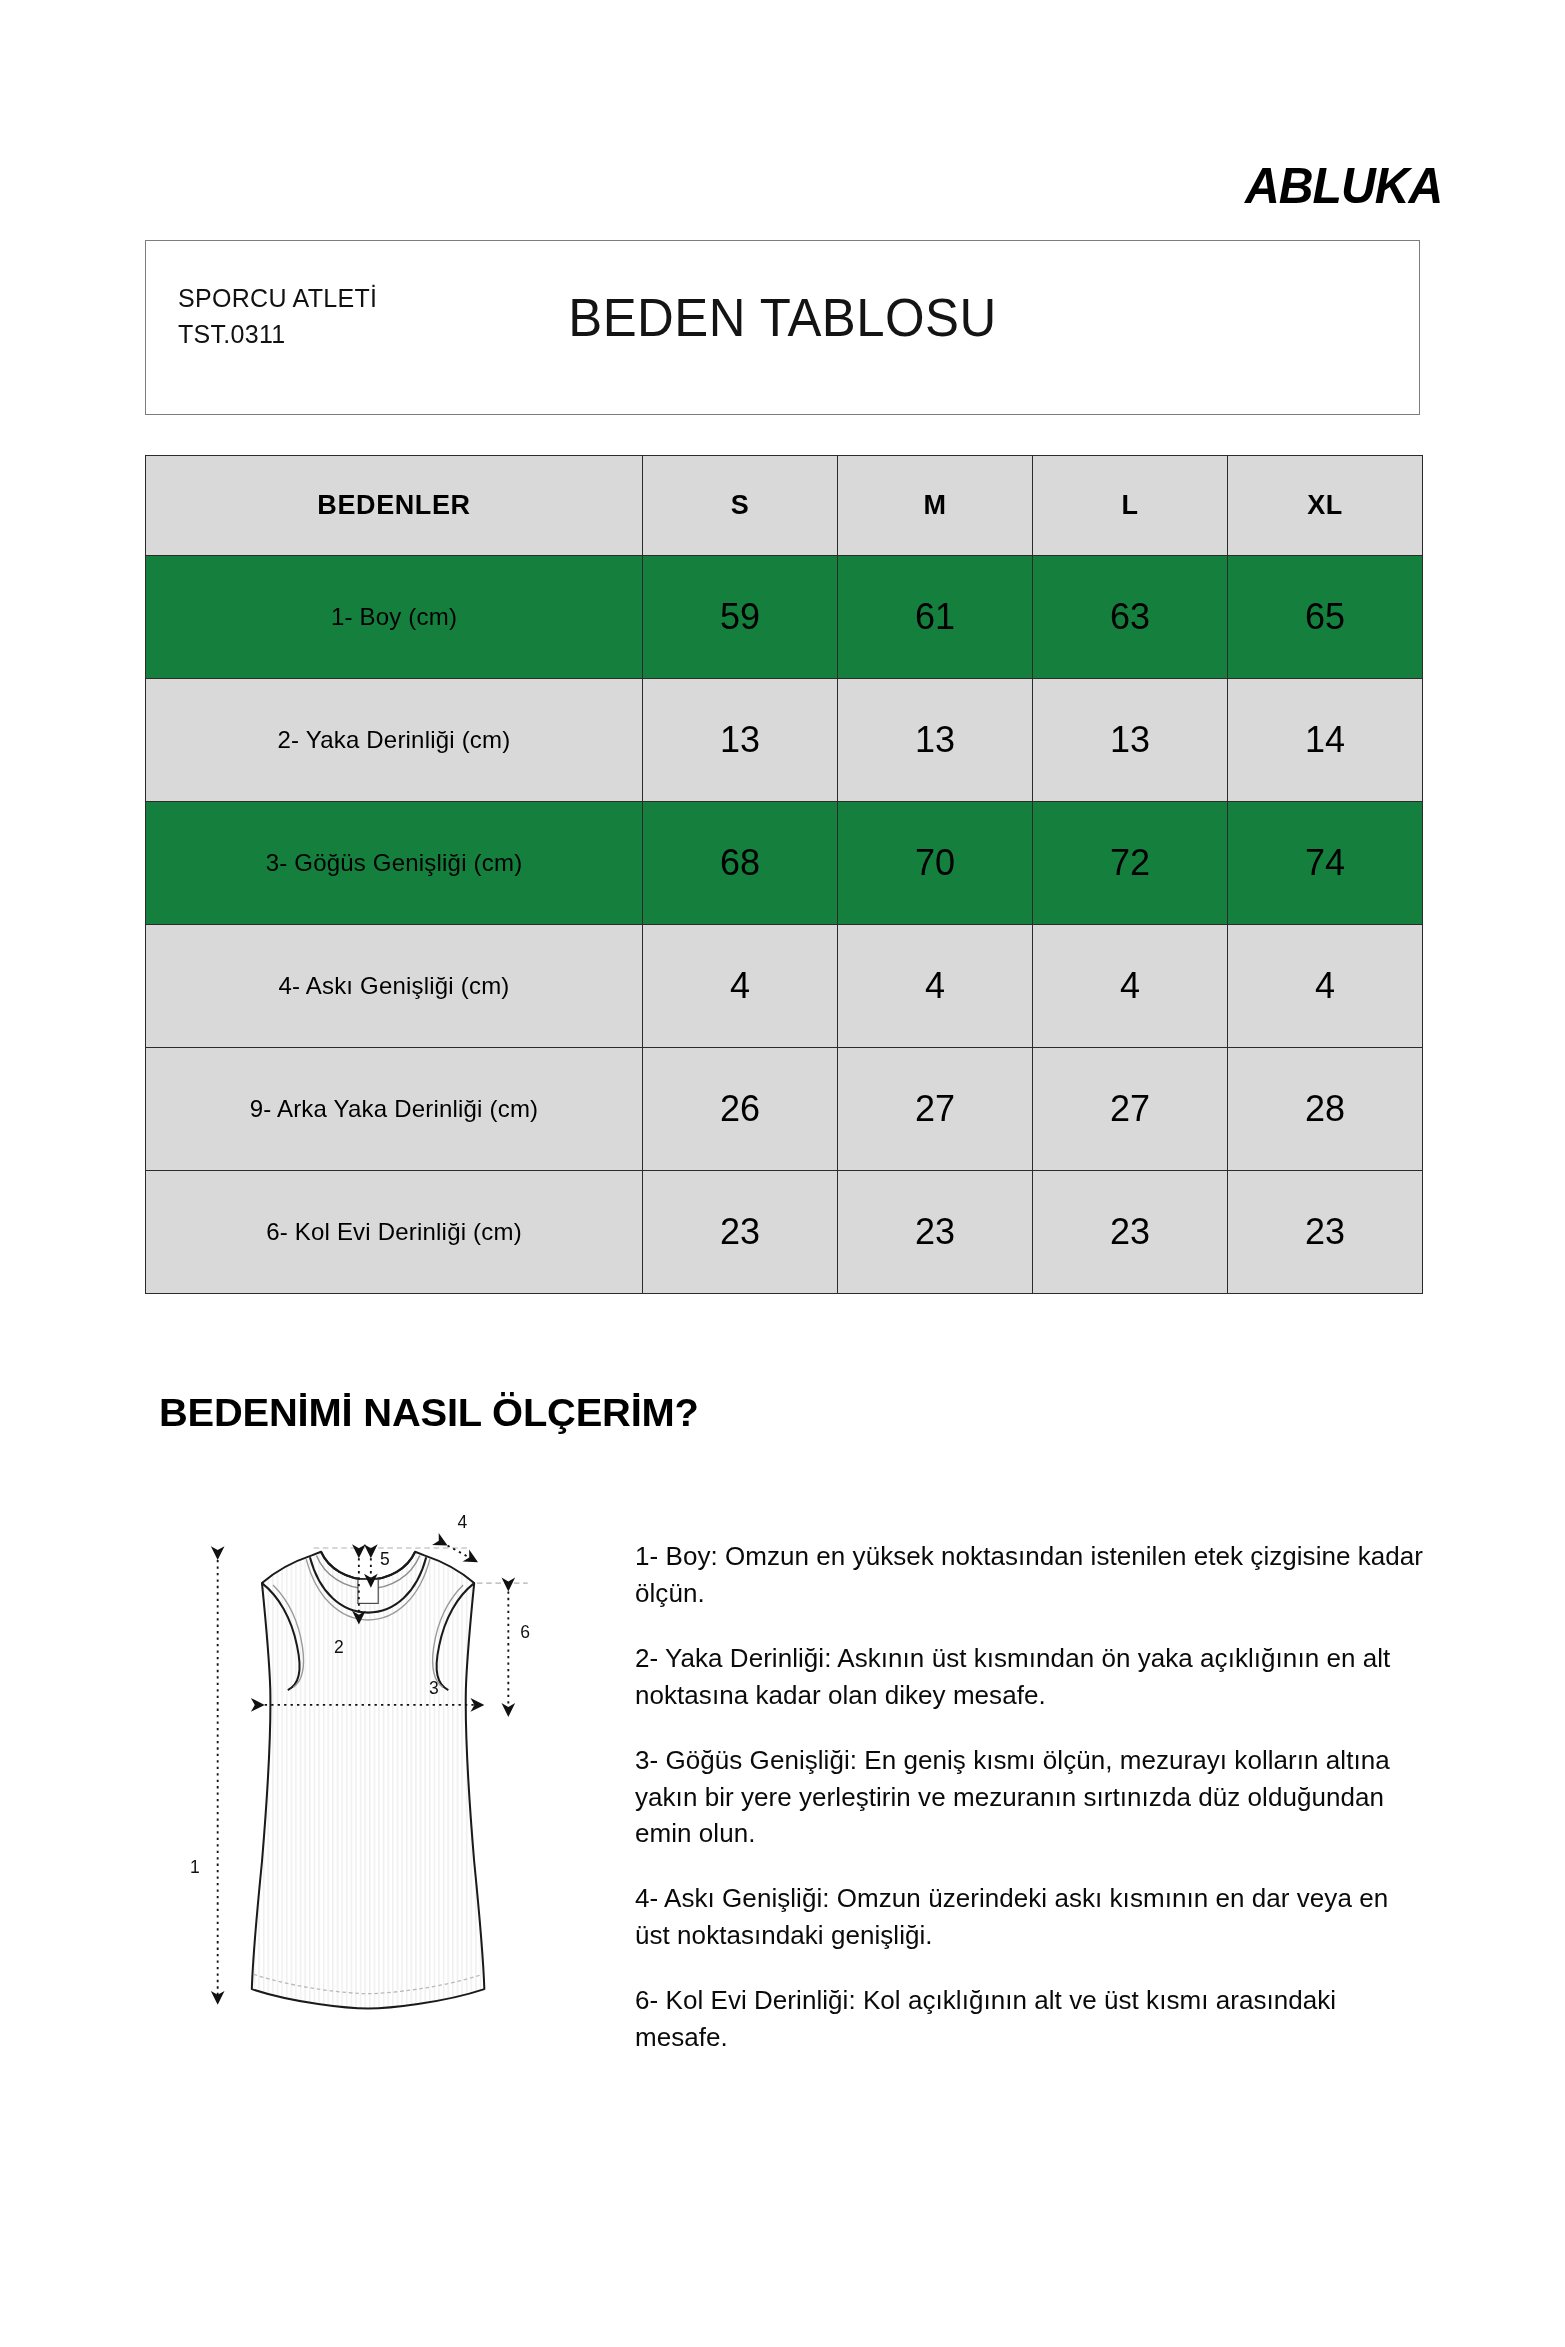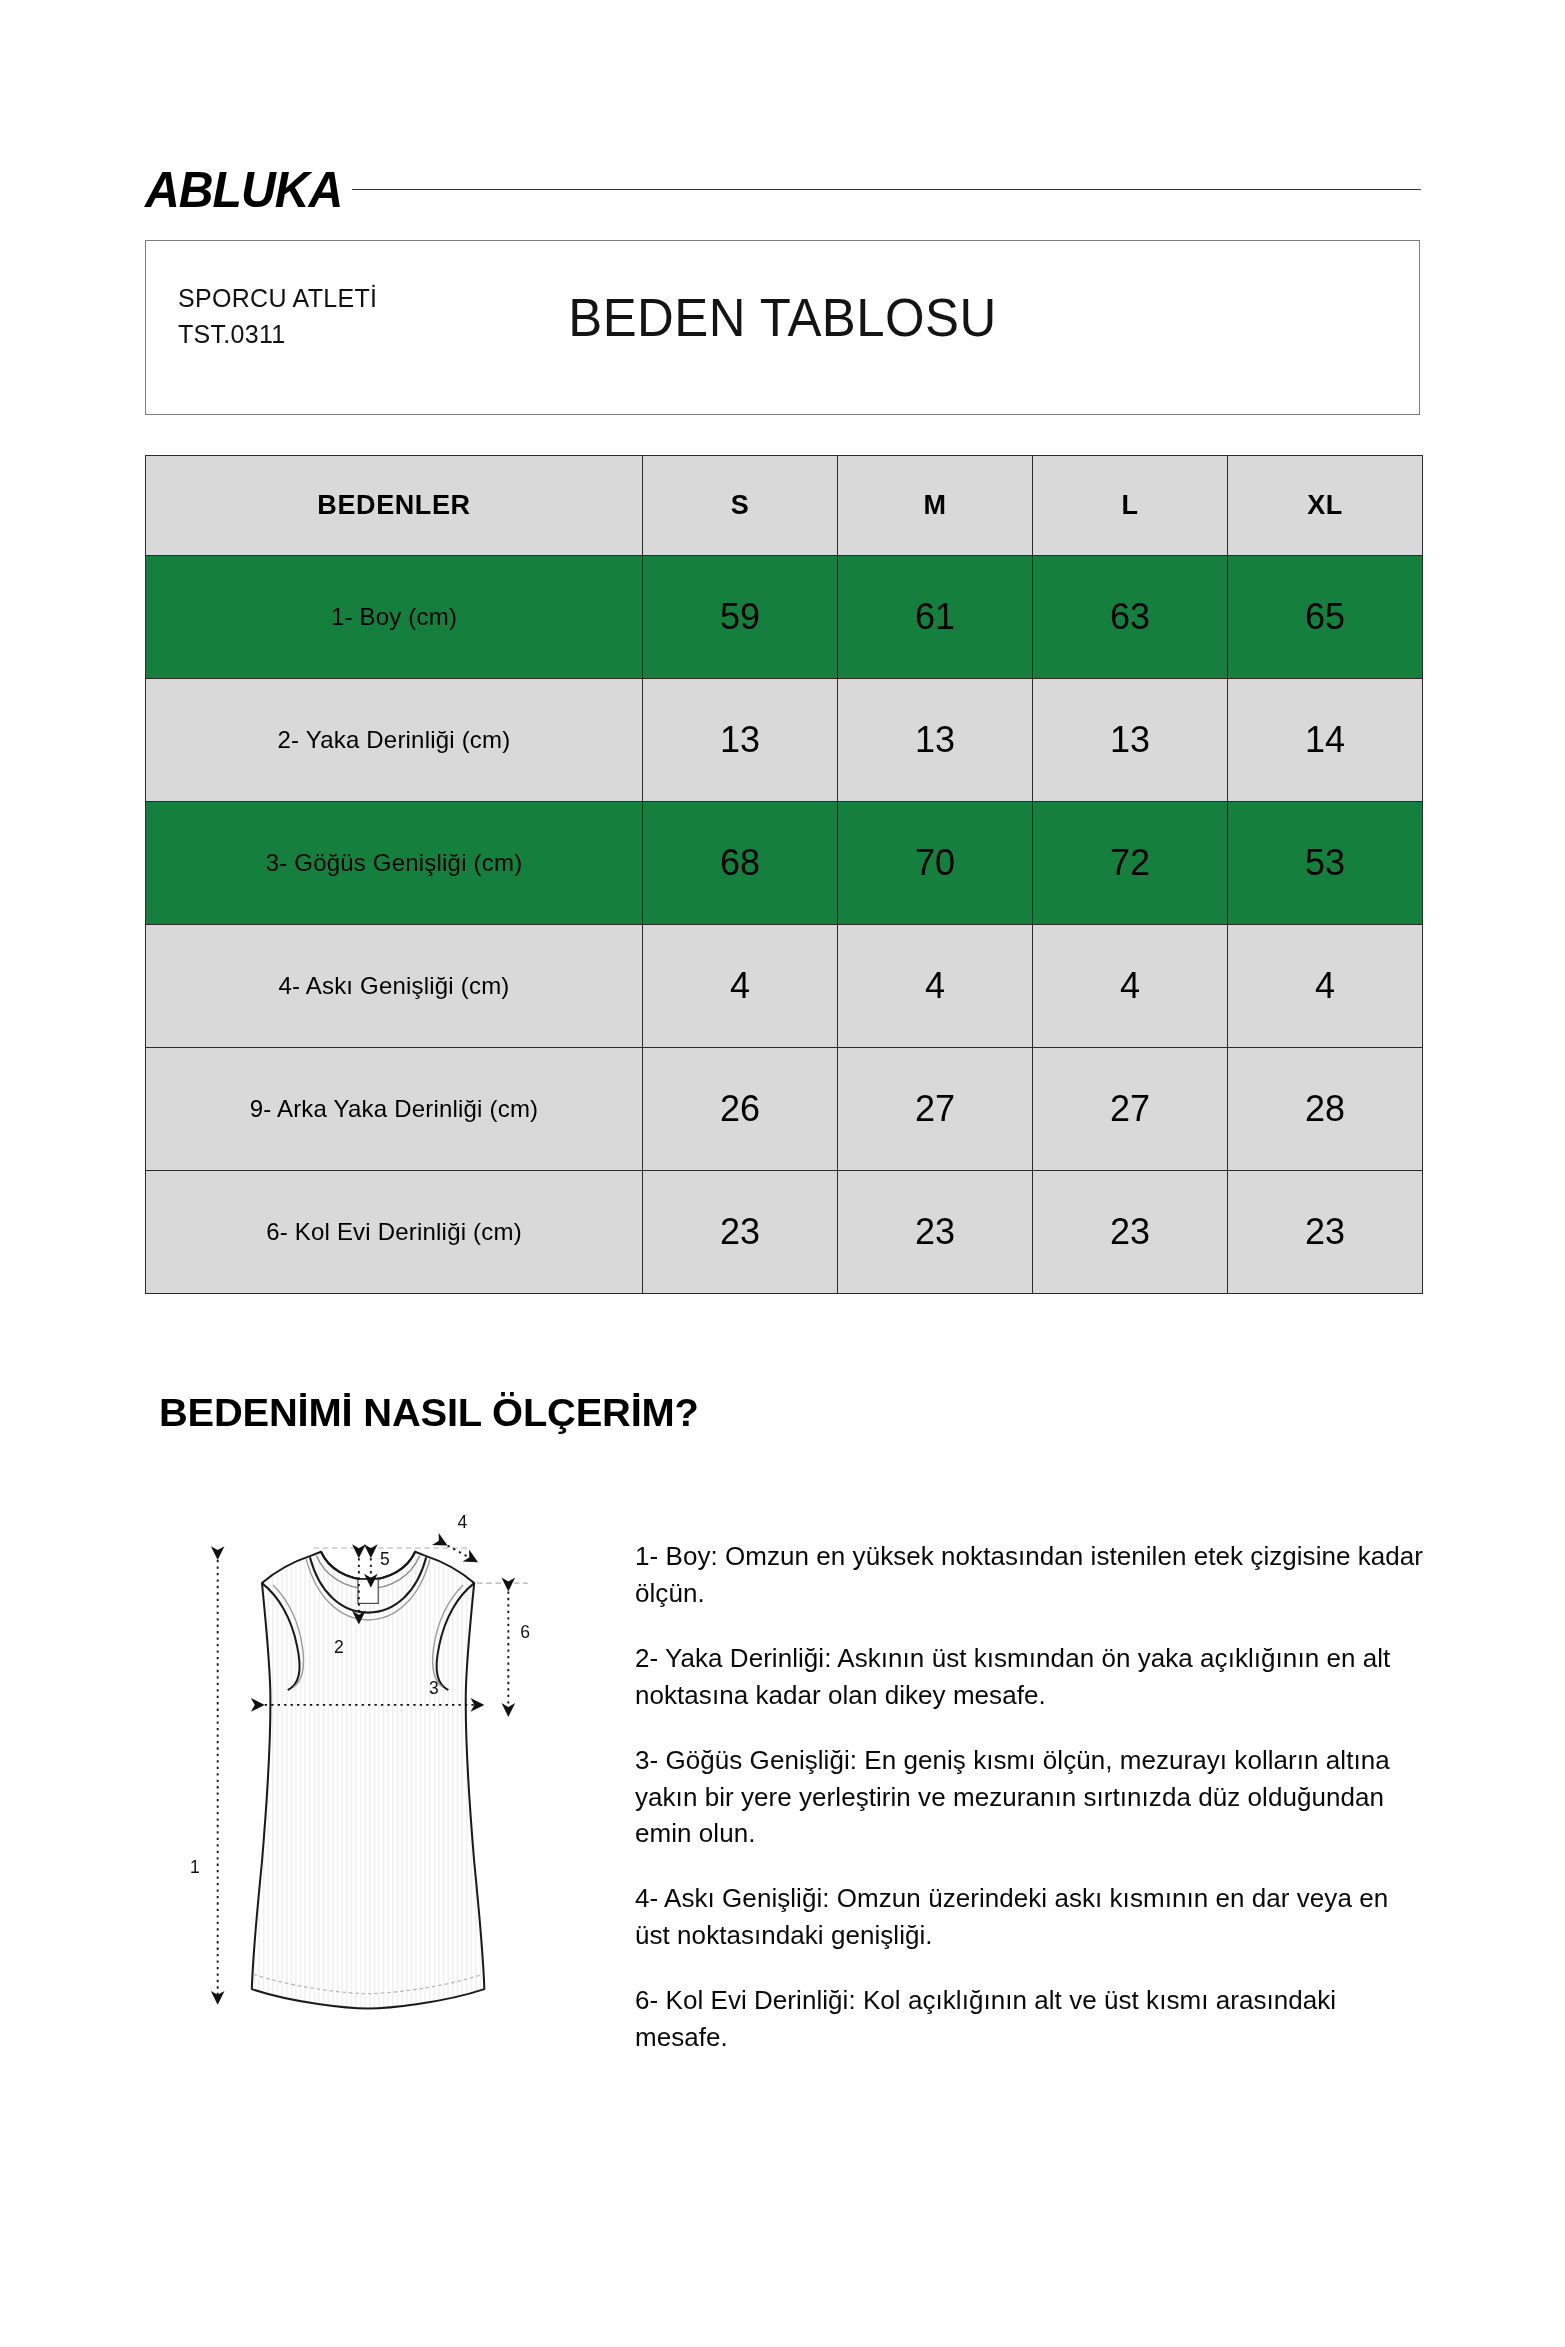--- a/index.html
+++ b/index.html
@@ -17,21 +17,22 @@
   }
 
   
   .brand-row {
     position: absolute;
     left: 145px;
     top: 164px;
     width: 1276px;
     height: 50px;
     display: flex;
-    align-items: center;
+    align-items: flex-end;
+    flex-direction: column;
   }
   .brand-logo {
     font-family: "Liberation Sans", sans-serif;
     font-weight: bold;
     font-style: italic;
     font-size: 43px;
     letter-spacing: -0.9px;
     line-height: 1;
     color: #000;
     transform: scaleX(1.12) scaleY(1.18);
@@ -206,21 +207,21 @@
       <td class="meas-value">13</td>
       <td class="meas-value">13</td>
       <td class="meas-value">13</td>
       <td class="meas-value">14</td>
     </tr>
     <tr class="row-white">
       <td class="meas-label">3- Göğüs Genişliği (cm)</td>
       <td class="meas-value">68</td>
       <td class="meas-value">70</td>
       <td class="meas-value">72</td>
-      <td class="meas-value">53</td>
+      <td class="meas-value">74</td>
     </tr>
     <tr class="row-gray">
       <td class="meas-label">4- Askı Genişliği (cm)</td>
       <td class="meas-value">4</td>
       <td class="meas-value">4</td>
       <td class="meas-value">4</td>
       <td class="meas-value">4</td>
     </tr>
     <tr class="row-gray">
       <td class="meas-label">9- Arka Yaka Derinliği (cm)</td>

